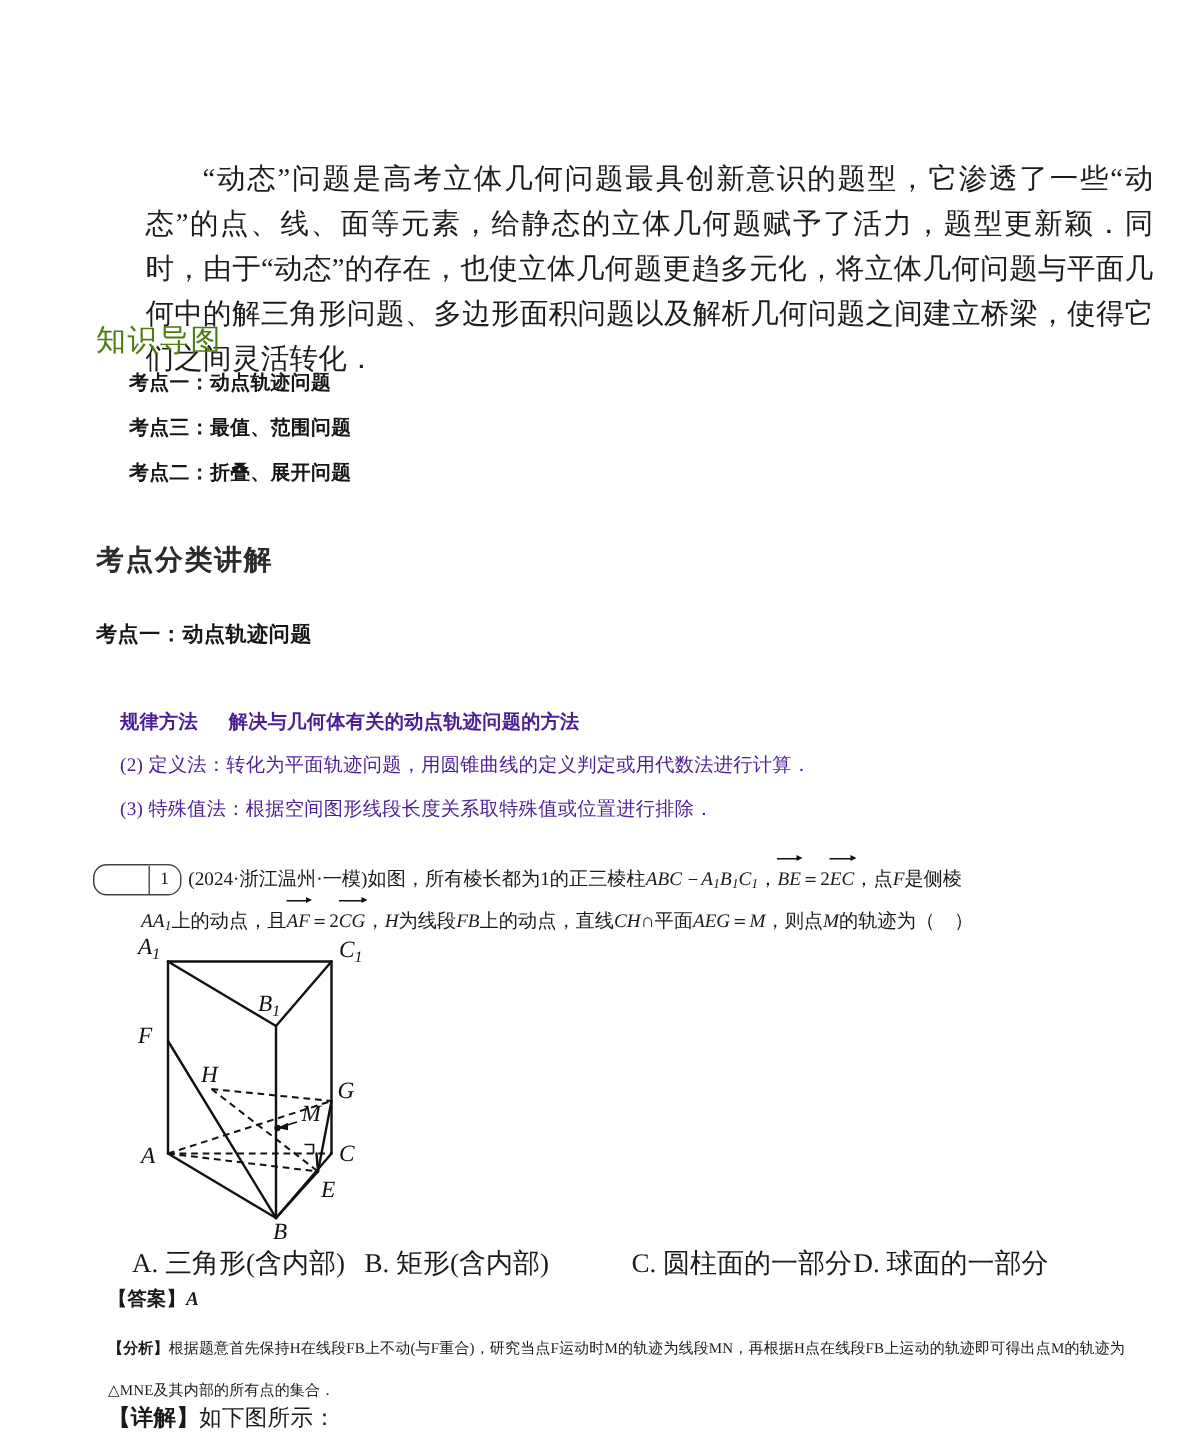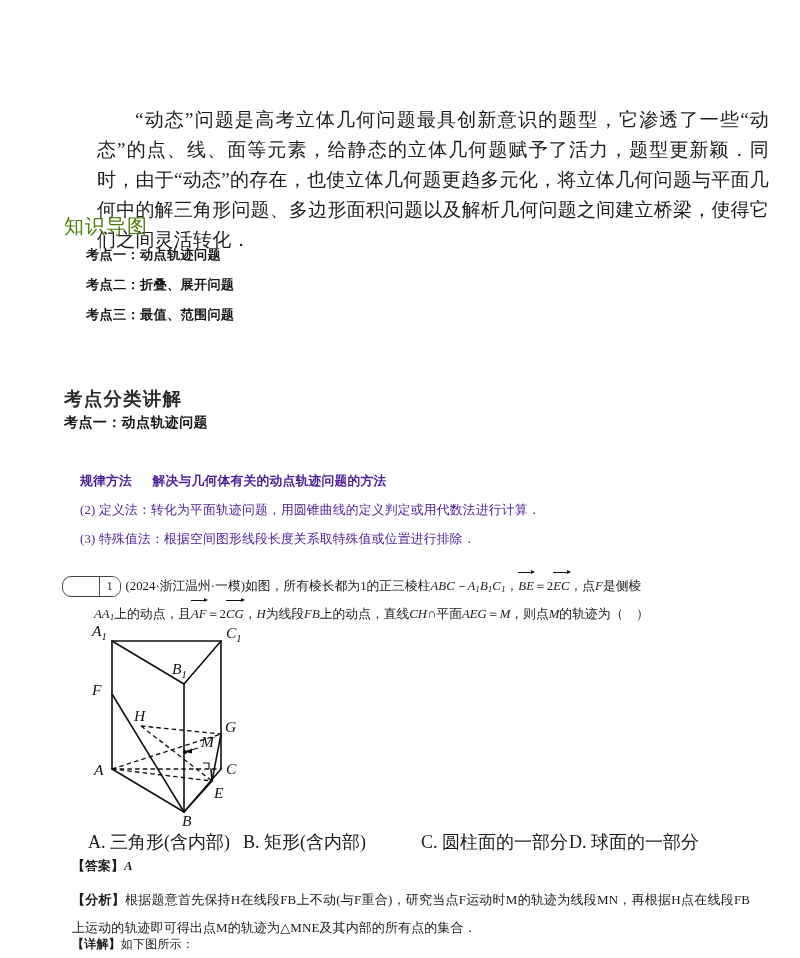--- a/index.html
+++ b/index.html
@@ -43,21 +43,21 @@
     top: 196px;
     font-size: 20px;
     font-weight: 400;
     color: #4d7c0f;
     letter-spacing: 1px;
     font-family: "Liberation Sans", "DejaVu Sans", sans-serif;
   }
   .h-section {
     position: absolute;
     left: 64px;
-    top: 371px;
+    top: 345px;
     font-size: 18.5px;
     font-weight: 700;
     color: #2b2b2b;
     letter-spacing: 1.2px;
     font-family: "Liberation Sans", "DejaVu Sans", sans-serif;
   }
   .h-kaodian {
     position: absolute;
     left: 64px;
     top: 400px;
@@ -200,48 +200,48 @@
     top: 858px;
     font-size: 12.8px;
     font-weight: 700;
     letter-spacing: 0.2px;
   }
   .analysis {
     position: absolute;
     left: 72px;
     top: 886px;
     width: 678px;
-    font-size: 13px;
+    font-size: 10px;
     line-height: 28px;
     text-align: justify;
     letter-spacing: 0.1px;
   }
   .analysis b { font-weight: 700; }
   .detail {
     position: absolute;
     left: 72px;
     top: 936px;
-    font-size: 12px;
+    font-size: 15px;
     letter-spacing: 0.2px;
   }
   .detail b { font-weight: 700; }
 </style>
 </head>
 <body>
 
 <div class="page">
 
   <p class="intro">“动态”问题是高考立体几何问题最具创新意识的题型，它渗透了一些“动态”的点、线、面等元素，给静态的立体几何题赋予了活力，题型更新颖．同时，由于“动态”的存在，也使立体几何题更趋多元化，将立体几何问题与平面几何中的解三角形问题、多边形面积问题以及解析几何问题之间建立桥梁，使得它们之间灵活转化．</p>
 
   <h2 class="h-mind">知识导图</h2>
 
   <div class="mind-list">
     <div>考点一：动点轨迹问题</div>
+    <div>考点三：最值、范围问题</div>
     <div>考点二：折叠、展开问题</div>
-    <div>考点三：最值、范围问题</div>
   </div>
 
   <h2 class="h-section">考点分类讲解</h2>
   <h3 class="h-kaodian">考点一：动点轨迹问题</h3>
 
   <div class="method">
     <div class="title"><span>规律方法</span><span class="gap"></span><span>解决与几何体有关的动点轨迹问题的方法</span></div>
     <div class="rule">(2) 定义法：转化为平面轨迹问题，用圆锥曲线的定义判定或用代数法进行计算．</div>
     <div class="rule">(3) 特殊值法：根据空间图形线段长度关系取特殊值或位置进行排除．</div>
   </div>

